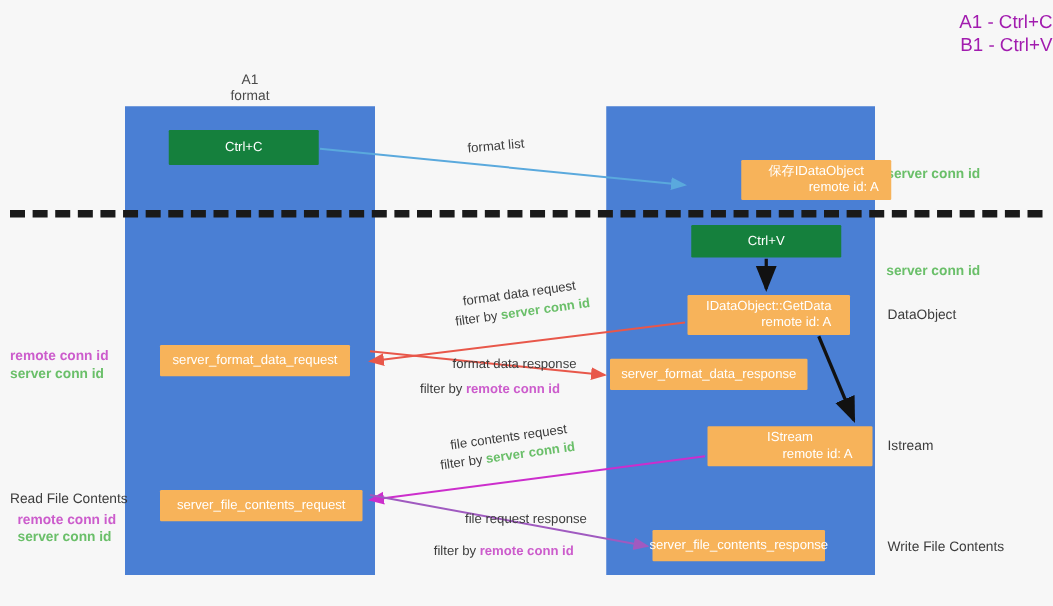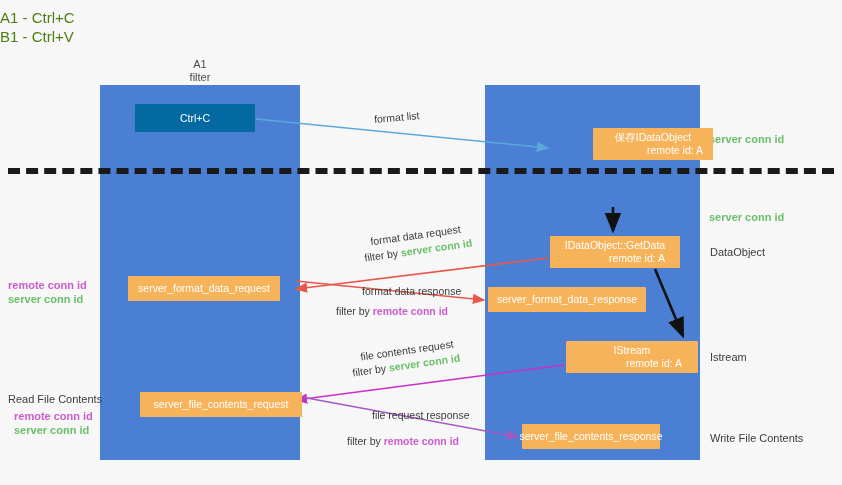--- a/index.html
+++ b/index.html
@@ -17,24 +17,24 @@
   }
   .canvas {
     position: absolute;
     inset: 0;
   }
   
   .title-block {
     position: absolute;
     left: 0; top: 8px;
     width: 842px;
-    text-align: left;
+    text-align: right;
     font-size: 15px;
     line-height: 19px;
-    color: #4d7c0f;
+    color: #a21caf;
   }
   
   .col-head {
     position: absolute;
     text-align: center;
     font-size: 11px;
     line-height: 13px;
     color: #4a4a4a;
   }
   .col-head .big { display: block; }
@@ -70,32 +70,32 @@
     flex-direction: column;
     align-items: center;
     justify-content: center;
     color: #ffffff;
     font-size: 10.5px;
     line-height: 13px;
     text-align: center;
     border-radius: 1px;
     z-index: 6;
   }
-  .node.green { background: #0369a1; }
+  .node.green { background: #15803d; }
   .node.orange { background: #f7b35a; }
   .node .l2 { font-size: 10.5px; padding-left: 44px; }
 
   #node-ctrlc      { left: 135px; top: 104px; width: 120px; height: 28px; }
   #node-save-ido   { left: 553px; top: 128px; width: 120px; height: 32px; margin-left: 40px; }
   #node-ctrlv      { left: 553px; top: 180px; width: 120px; height: 26px; }
   #node-getdata    { left: 550px; top: 236px; width: 130px; height: 32px; }
   #node-sfd-req    { left: 128px; top: 276px; width: 152px; height: 25px; }
   #node-sfd-resp   { left: 488px; top: 287px; width: 158px; height: 25px; }
   #node-istream    { left: 566px; top: 341px; width: 132px; height: 32px; }
-  #node-sfc-req    { left: 128px; top: 392px; width: 162px; height: 25px; margin-left: 12px; }
+  #node-sfc-req    { left: 128px; top: 392px; width: 162px; height: 25px; }
   #node-sfc-resp   { left: 522px; top: 424px; width: 138px; height: 25px; }
 
   
   .side-label {
     position: absolute;
     font-size: 11px;
     line-height: 14px;
     white-space: nowrap;
   }
   .green-txt { color: #6abf69; font-weight: bold; }
@@ -146,21 +146,21 @@
 
 <div class="canvas">
 
   <div class="title-block">
     <div>A1 - Ctrl+C</div>
     <div>B1 - Ctrl+V</div>
   </div>
 
   <div class="col-head" id="head-a1">
     <span class="big">A1</span>
-    <span class="sub">filter</span>
+    <span class="sub">format</span>
   </div>
 
   <div class="lane" id="lane-a1"></div>
   <div class="lane" id="lane-b1"></div>
 
   <svg class="arrows" viewBox="0 0 842 485">
     <defs>
       <marker id="ah-blue" markerWidth="9" markerHeight="9" refX="7" refY="3.2" orient="auto">
         <path d="M0,0 L8,3.2 L0,6.4 z" fill="#5aa9dd"></path>
       </marker>
@@ -197,20 +197,23 @@
 
   <div class="node green" id="node-ctrlc">
     <span>Ctrl+C</span>
   </div>
 
   <div class="node orange" id="node-save-ido">
     <span>保存IDataObject</span>
     <span class="l2">remote id: A</span>
   </div>
 
+  <div class="node green" id="node-ctrlv">
+    <span>Ctrl+V</span>
+  </div>
 
   <div class="node orange" id="node-getdata">
     <span>IDataObject::GetData</span>
     <span class="l2">remote id: A</span>
   </div>
 
   <div class="node orange" id="node-sfd-req">
     <span>server_format_data_request</span>
   </div>
 

